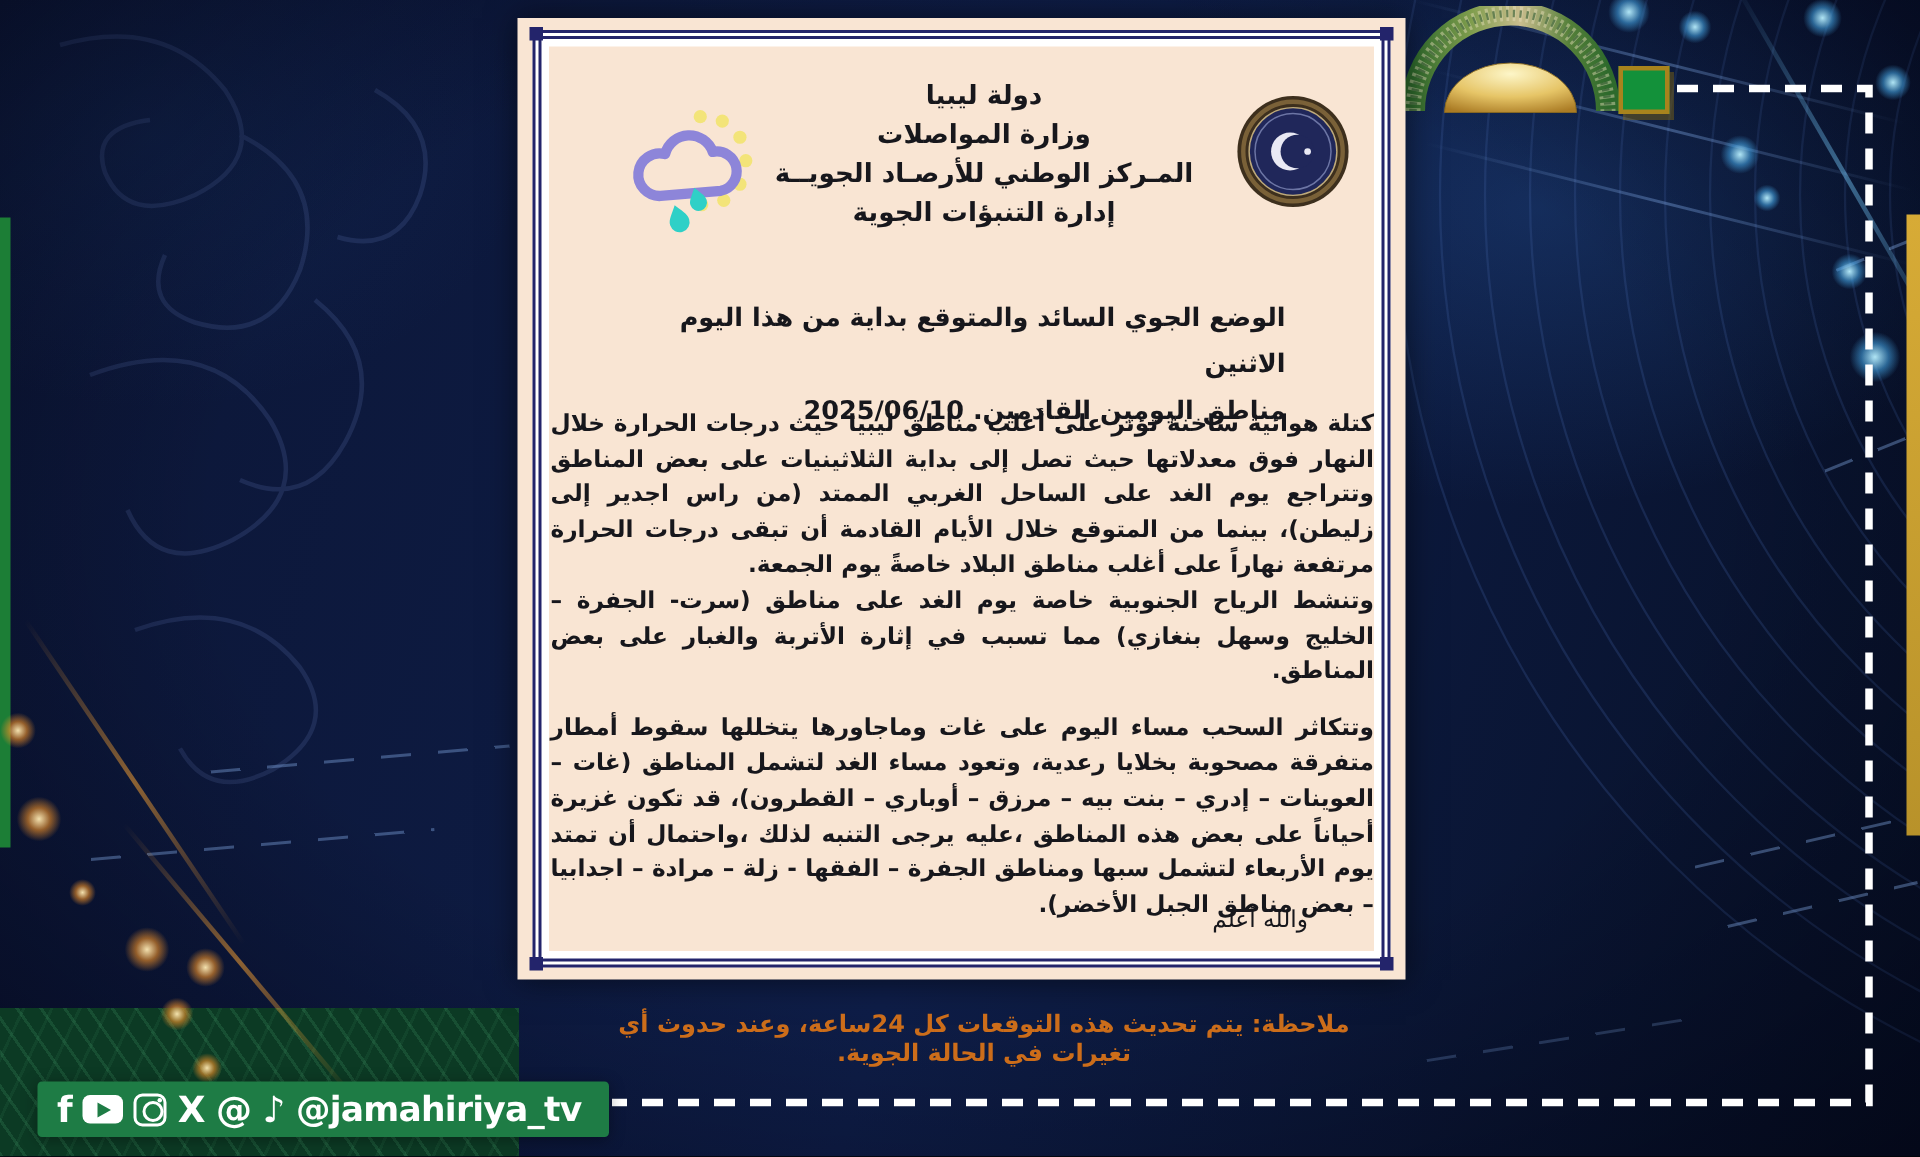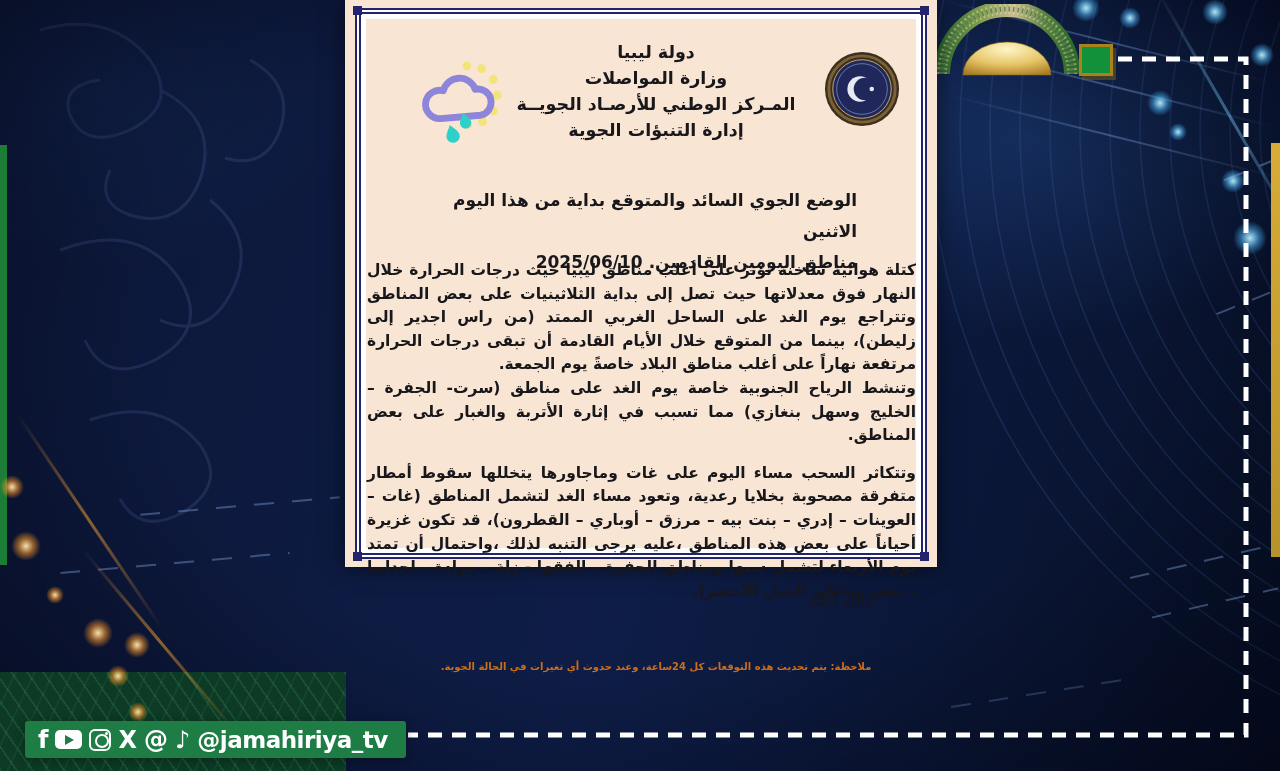--- a/index.html
+++ b/index.html
@@ -36,21 +36,21 @@
       repeating-linear-gradient(-65deg, rgba(95,205,140,.07) 0 2px, transparent 2px 17px),
       #0c3a24; }
   .gold-bar { position:absolute; left:1271px; top:143px; width:9px; height:414px;
     background:linear-gradient(180deg,#d7ab36,#b8922a); }
   .green-square { position:absolute; left:1079px; top:44px; width:34px; height:32px;
     background:#13913a; border:3px solid #a8831d; box-shadow:3px 4px 0 rgba(120,95,20,.5); }
 
   .ornament { position:absolute; left:932px; top:4px; width:150px; height:74px; }
 
   
-  .paper { position:absolute; left:345px; top:0; width:592px; height:567px;
+  .paper { position:absolute; left:345px; top:12px; width:592px; height:641px;
     background:#f9e5d3; box-shadow:0 0 20px rgba(0,0,0,.55);padding-left:44px; }
   .frame { position:absolute; left:10px; right:10px; top:8px; bottom:8px;
     border:6px double #23246b; background:#ffffff; }
   .frame-inner { position:absolute; inset:5px; background:#f9e5d3; }
   .knot { position:absolute; width:9px; height:9px; background:#23246b; }
   .knot.tl { left:-8px; top:-8px; } .knot.tr { right:-8px; top:-8px; }
   .knot.bl { left:-8px; bottom:-8px; } .knot.br { right:-8px; bottom:-8px; }
 
   .doc-content { position:absolute; inset:0; direction:rtl; color:#17171c; }
   .weather-icon { position:absolute; left:66px; top:56px; width:98px; height:92px; }
@@ -61,21 +61,21 @@
   .title { position:absolute; top:185px; right:80px; left:90px; text-align:right;
     font-size:17px; font-weight:700; line-height:31px; }
   .title-l2 { text-align:right; }
   .title-l2 .date { display:inline-block; direction:ltr; }
   .body-text { position:absolute; top:259px; right:21px; left:22px;
     font-size:15.5px; font-weight:700; line-height:23.6px; text-align:justify; }
   .body-text .p3 { margin-top:14px; }
   .closing { position:absolute; top:592px; right:65px; left:105px; text-align:right;
     font-size:15.5px; font-weight:400; }
   .note { position:absolute; top:661px; right:15px; left:45px; text-align:center;
-    font-size:10px; font-weight:700; color:#cc6d1a; }
+    font-size:16px; font-weight:700; color:#cc6d1a; }
 
   .dash-overlay { position:absolute; left:0; top:0; z-index:25; pointer-events:none; }
 
   
   .social-bar { position:absolute; left:25px; top:721px; width:381px; height:37px; z-index:30;
     background:#1e7c45; border-radius:3px; display:flex; align-items:center; gap:7px;
     padding:0 13px; color:#fff; box-shadow:0 2px 10px rgba(0,0,0,.35); }
   .sicon { display:flex; align-items:center; justify-content:center; flex:0 0 auto; }
   .sicon.txt { font-size:24px; font-weight:700; line-height:1; }
   .fb { font-size:27px; }

